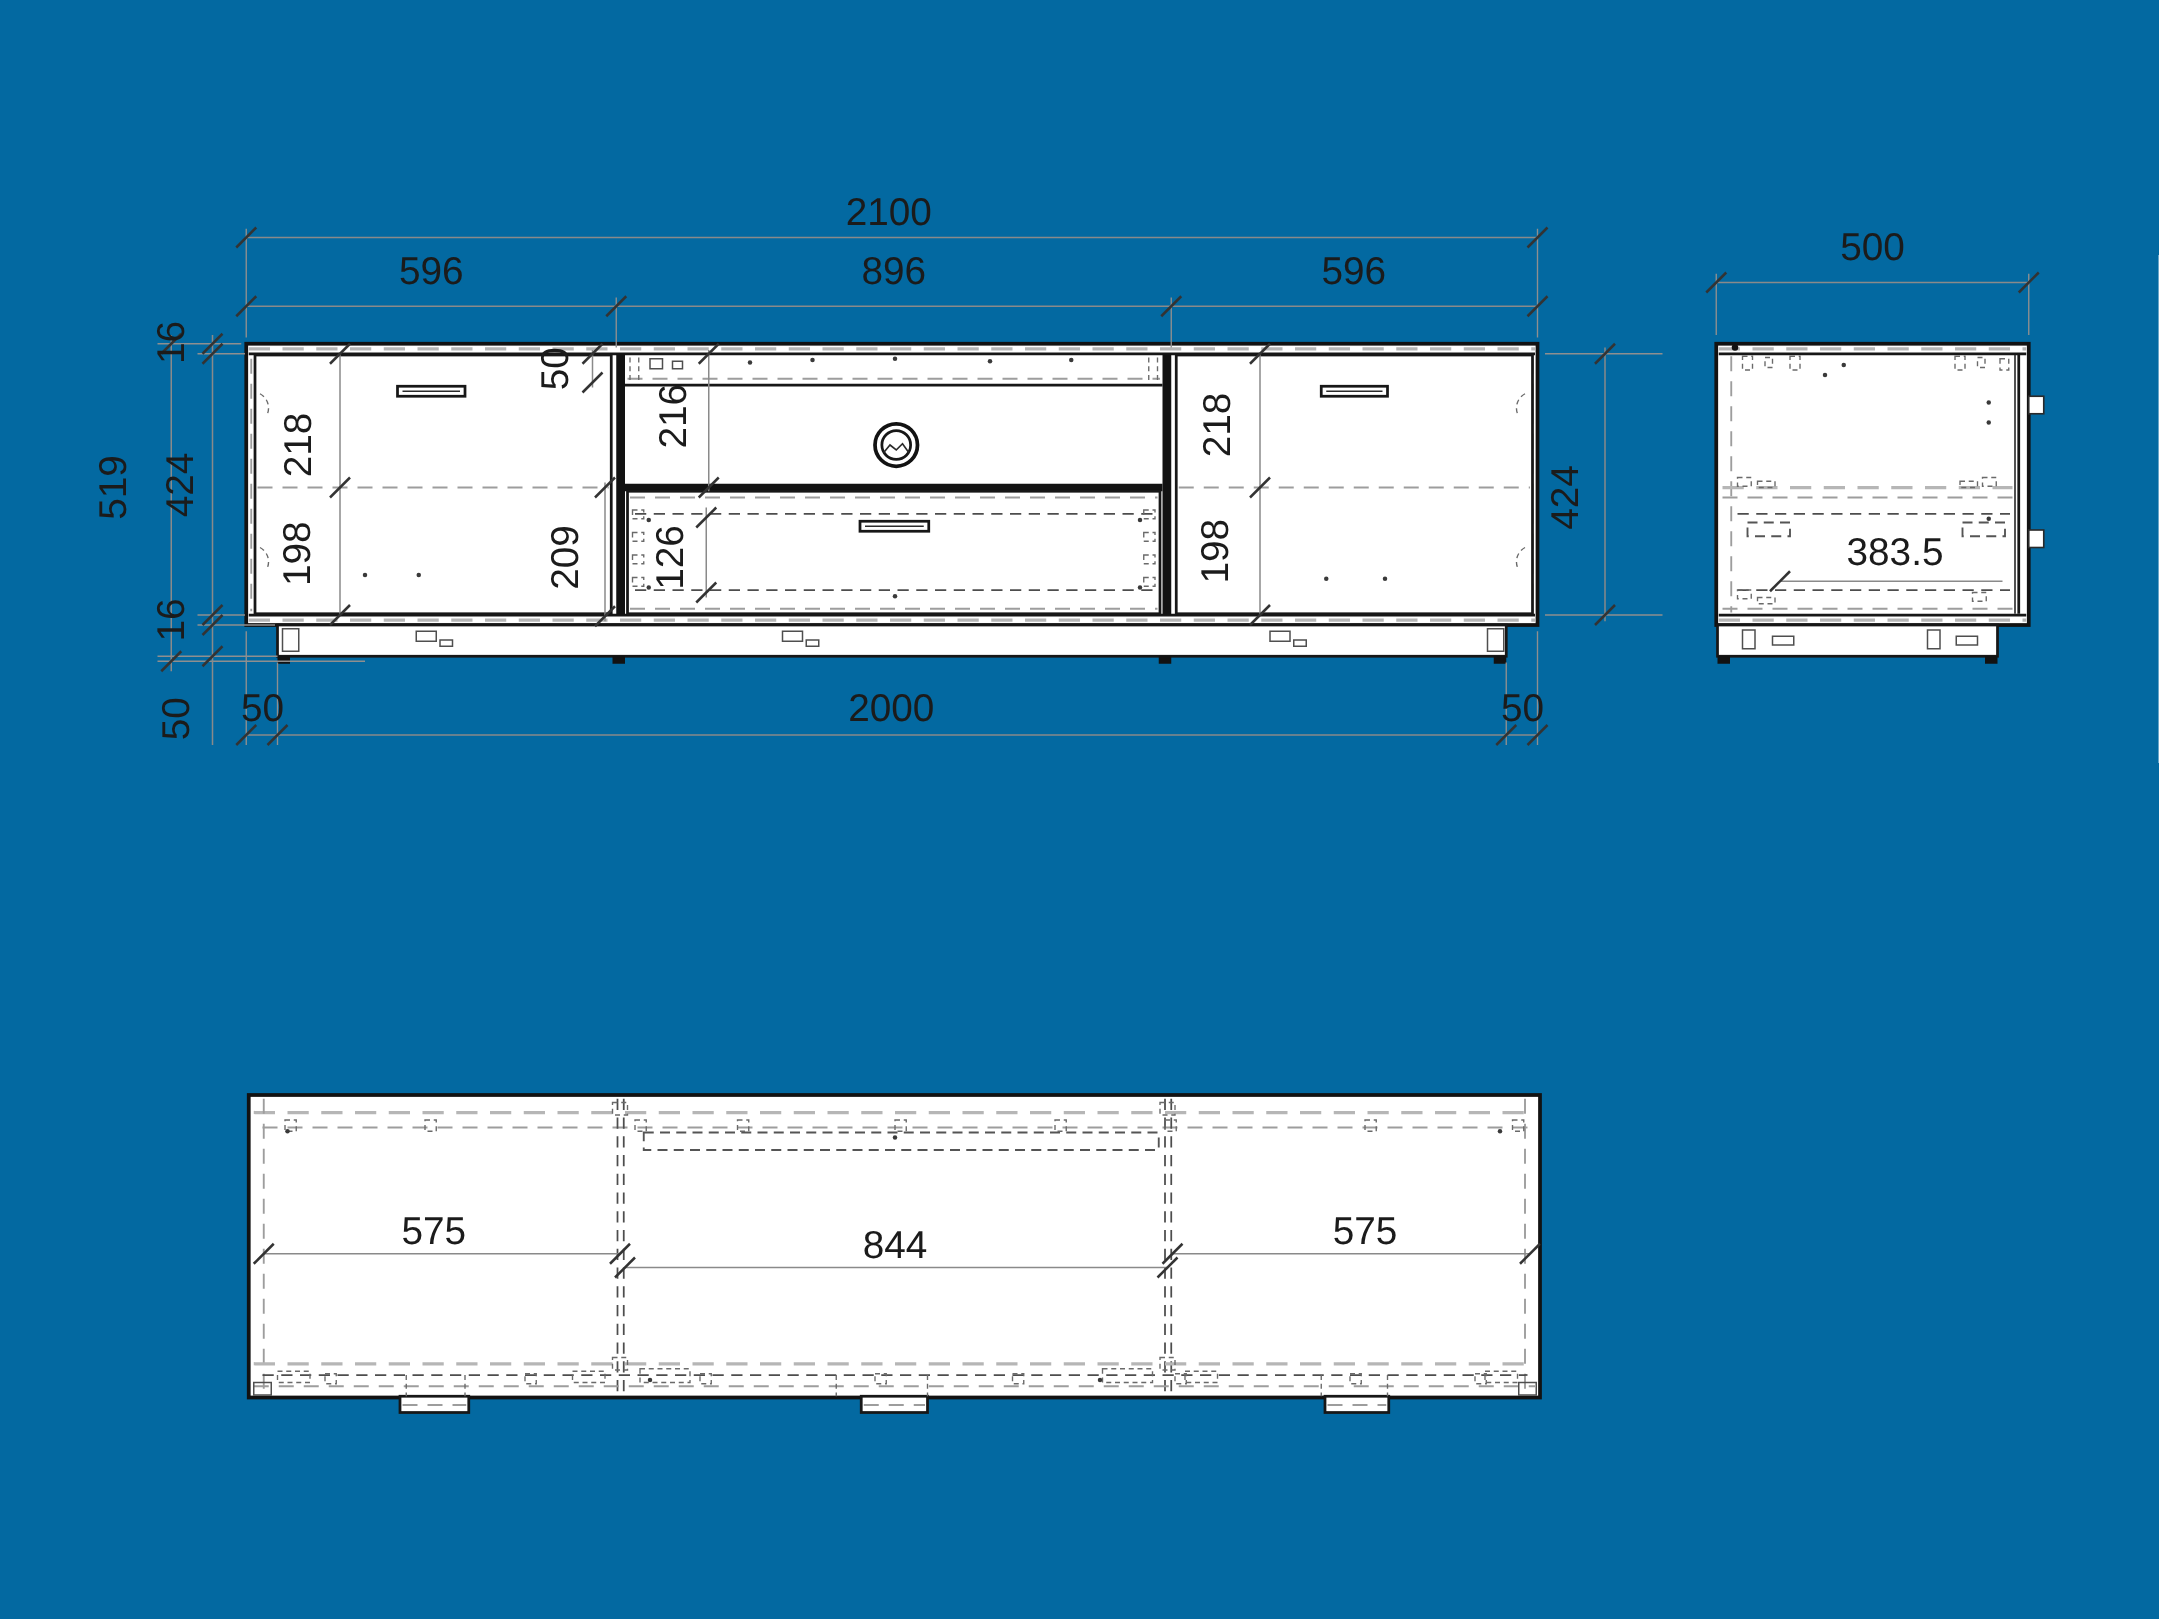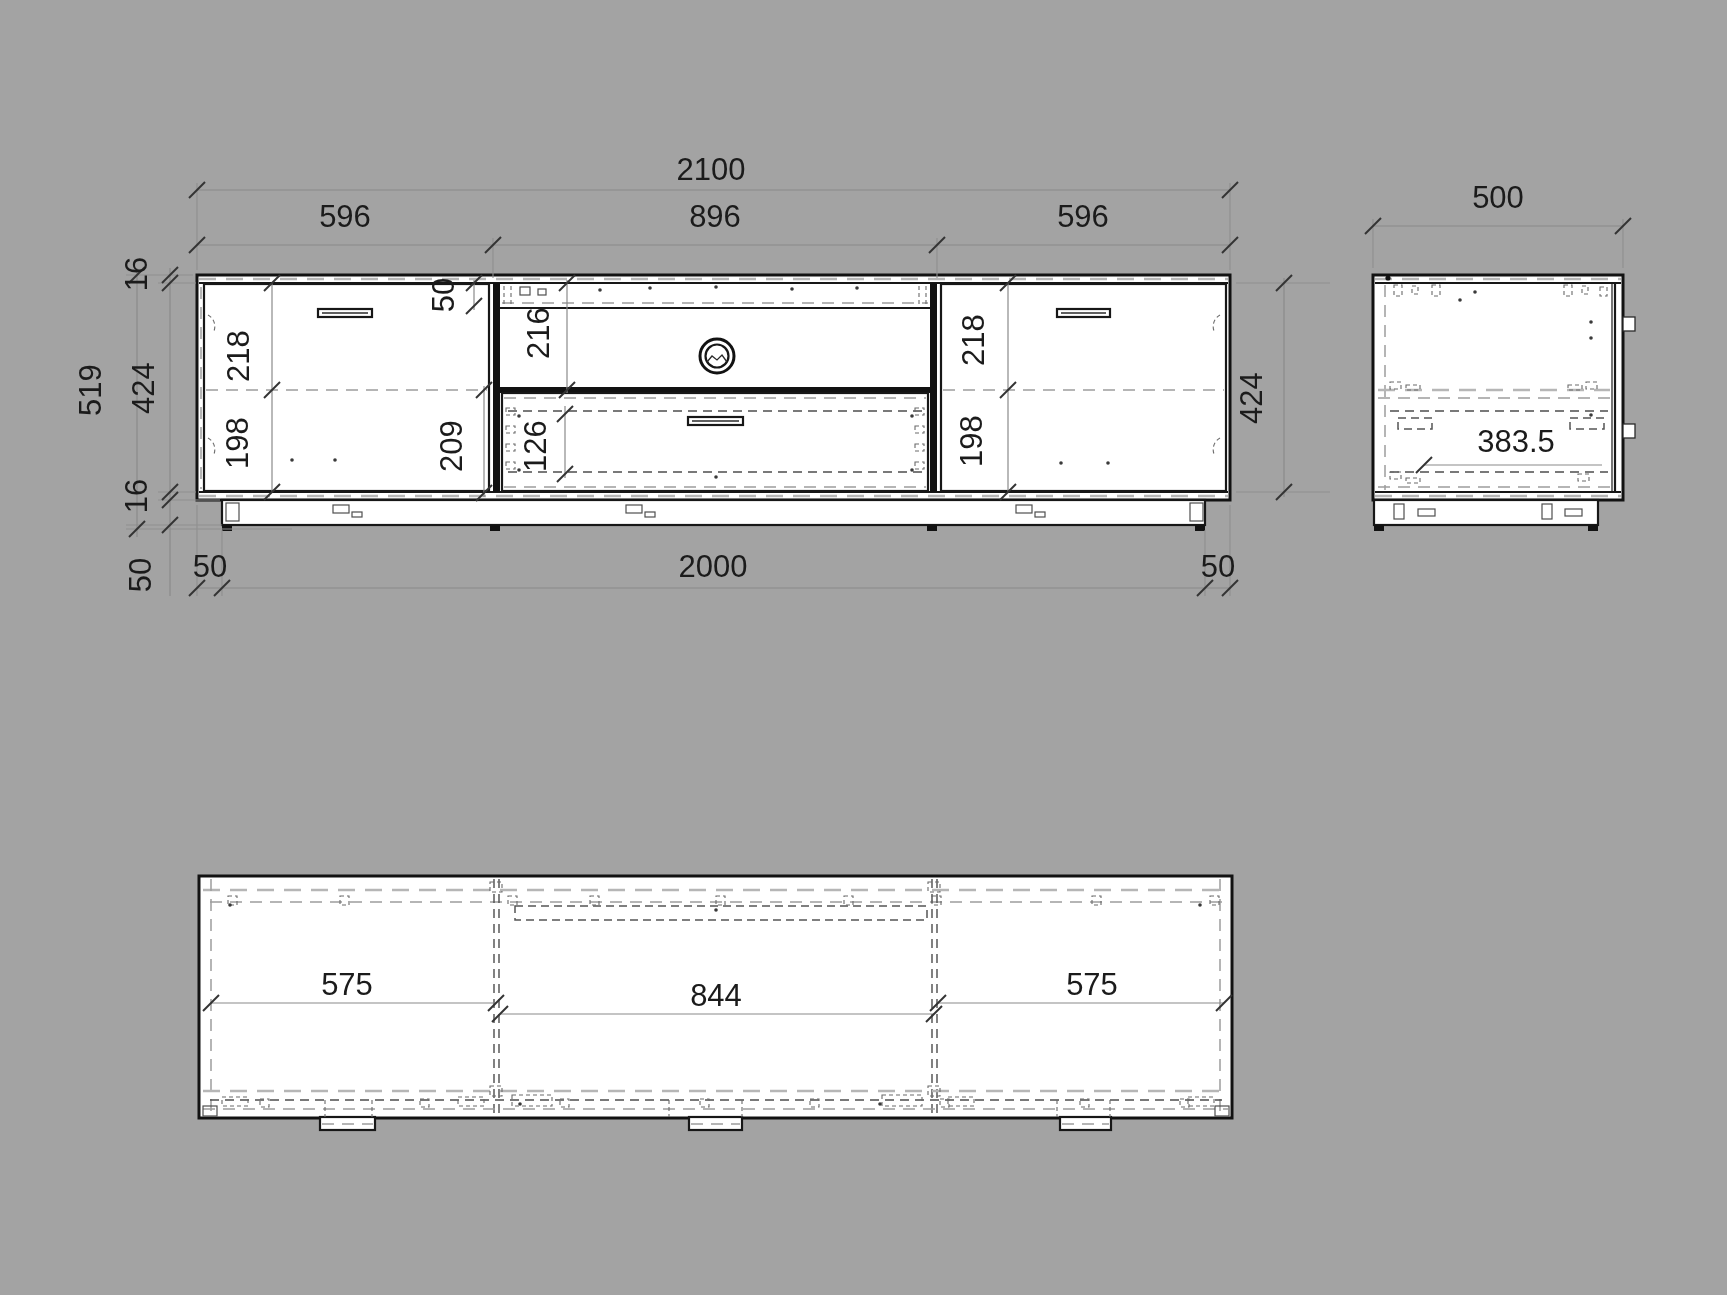--- a/index.html
+++ b/index.html
@@ -1,16 +1,16 @@
 <!DOCTYPE html>
 <html><head>
 <meta charset="utf-8">
 <style>
   html,body{margin:0;padding:0;background:#ffffff;}
-  .stage{width:1727px;height:1295px;position:relative;background:#a3a3a3;}
+  .stage{width:1727px;height:1295px;position:relative;background:#0369a1;}
   svg{display:block;}
   
   .s3{stroke:#121212;stroke-width:3;fill:none;}
   .s2{stroke:#171717;stroke-width:2.2;fill:none;}
   .s1{stroke:#2a2a2a;stroke-width:1.3;fill:none;}
   .blk{fill:#121212;stroke:none;}
   .wfill{fill:#ffffff;}
   .dg{stroke:#b6b6b6;stroke-width:2.6;fill:none;stroke-dasharray:17 10;}
   .dg2{stroke:#9d9d9d;stroke-width:1.5;fill:none;stroke-dasharray:12 8;}
   .dk{stroke:#4d4d4d;stroke-width:1.4;fill:none;stroke-dasharray:9 6;}

